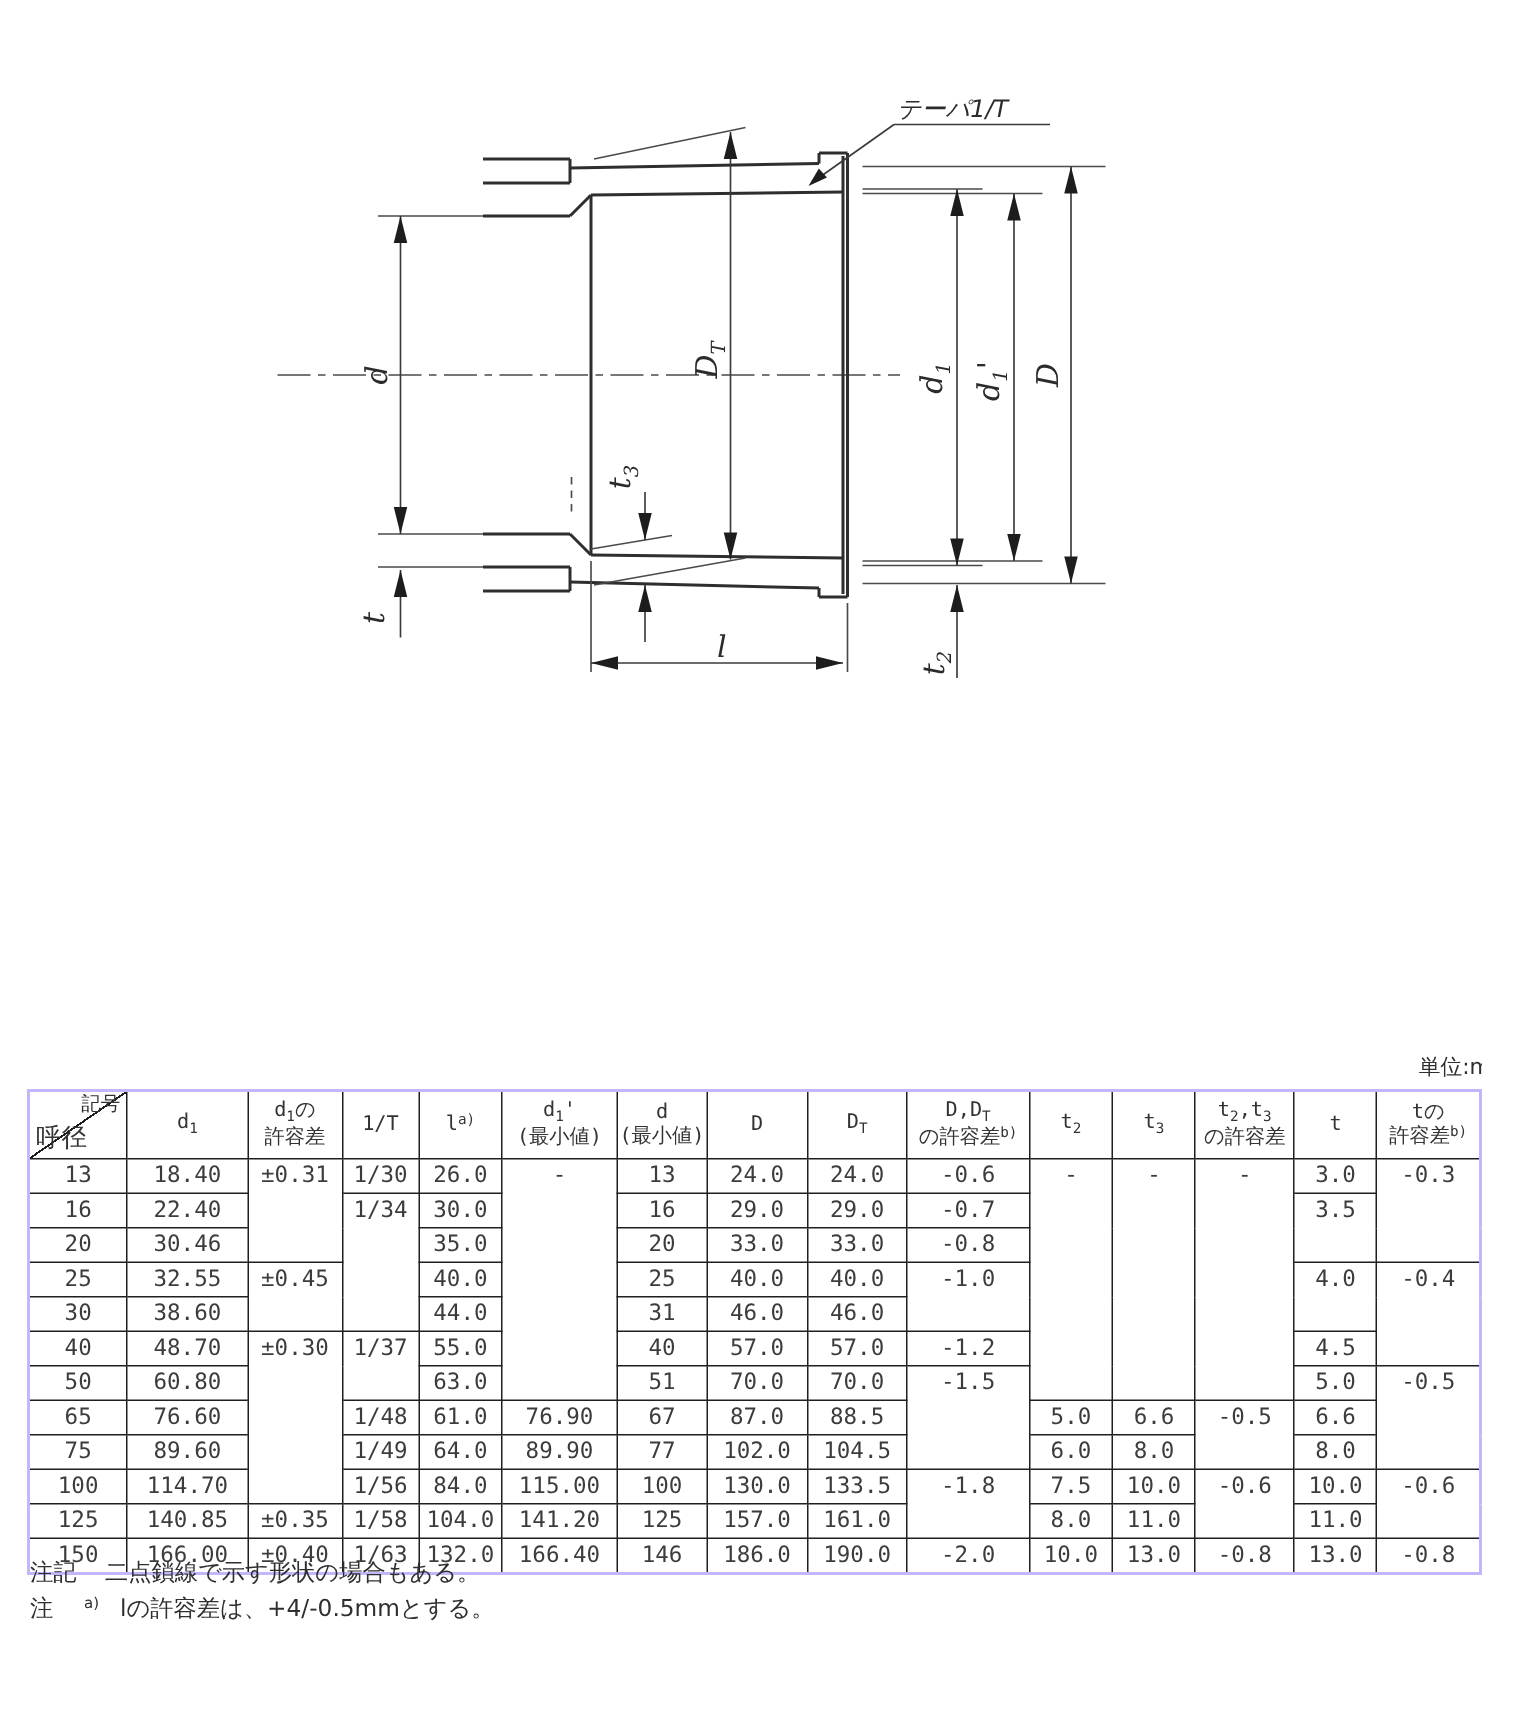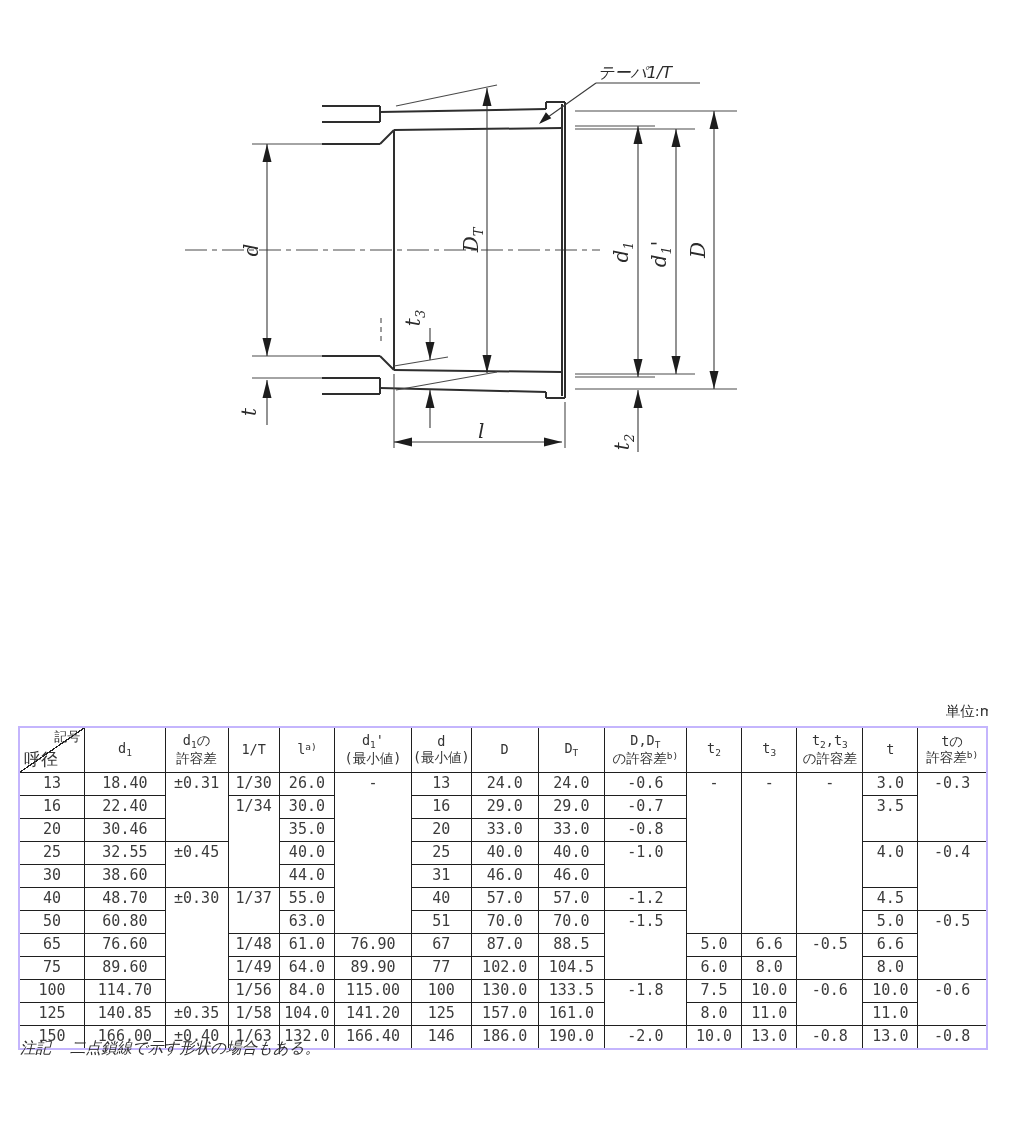--- a/index.html
+++ b/index.html
@@ -29,21 +29,21 @@
   td{height:22px;font-size:15px;line-height:20px;text-align:center;vertical-align:top;
      font-family:"DejaVu Sans Mono","Liberation Mono",monospace;color:#3c3c3c;white-space:nowrap;}
   sub{font-size:9.5px;vertical-align:-3px;}
   sup{font-size:9.5px;vertical-align:4px;}
   th.corner{position:relative;
      background-image:linear-gradient(to bottom right,transparent 49.2%,#1f1f1f 49.2%,#1f1f1f 51%,transparent 51%);}
   th.corner .ctop{position:absolute;top:2px;right:4px;font-size:13px;}
   th.corner .cbot{position:absolute;bottom:2px;left:4px;font-size:17px;}
   
   .notes{position:absolute;left:20px;top:1038px;font-size:15.5px;color:#2f2f2f;}
-  .note-line{position:relative;margin-bottom:4px;height:20px;white-space:nowrap;font-style:italic;}
+  .note-line{position:relative;margin-bottom:4px;height:20px;white-space:nowrap;}
   .nlabel{display:inline-block;min-width:36px;}
   .nmark{font-size:10px;vertical-align:5px;}
   .ntext{margin-left:14px;}
   .note-b .nlabel{visibility:hidden;}
   .note-b .nmark{margin-left:36px;}
 </style>
 </head>
 <body>
 
 <div class="page">
@@ -363,14 +363,17 @@
             <td>-0.8</td>
           </tr>
         </tbody>
       </table>
   </div>
 
   <div class="notes">
     <div class="note-line">
       <span class="nlabel">注記</span><span class="ntext">二点鎖線で示す形状の場合もある。</span>
     </div>
+    <div class="note-line">
+      <span class="nlabel">注</span><span class="nmark">a)</span><span class="ntext">lの許容差は、+4/-0.5mmとする。</span>
+    </div>
   </div>
 </div>
 
 </body></html>

